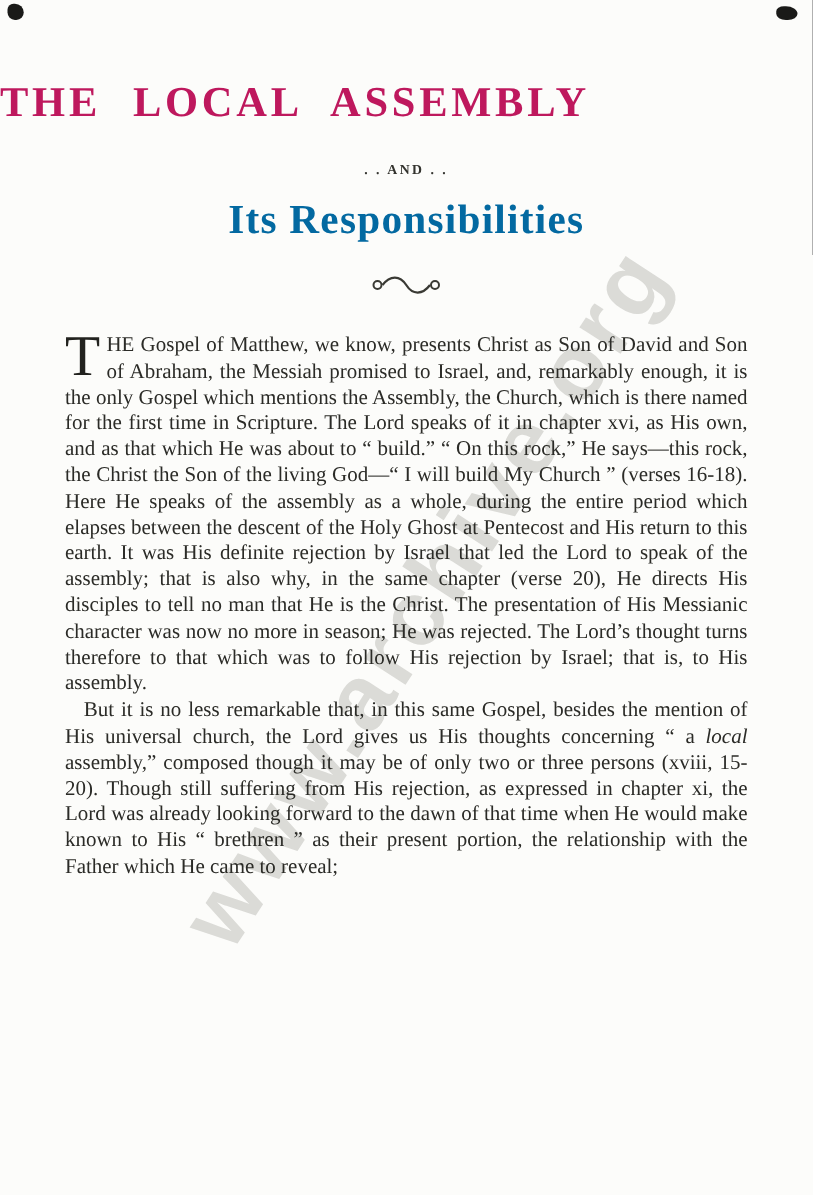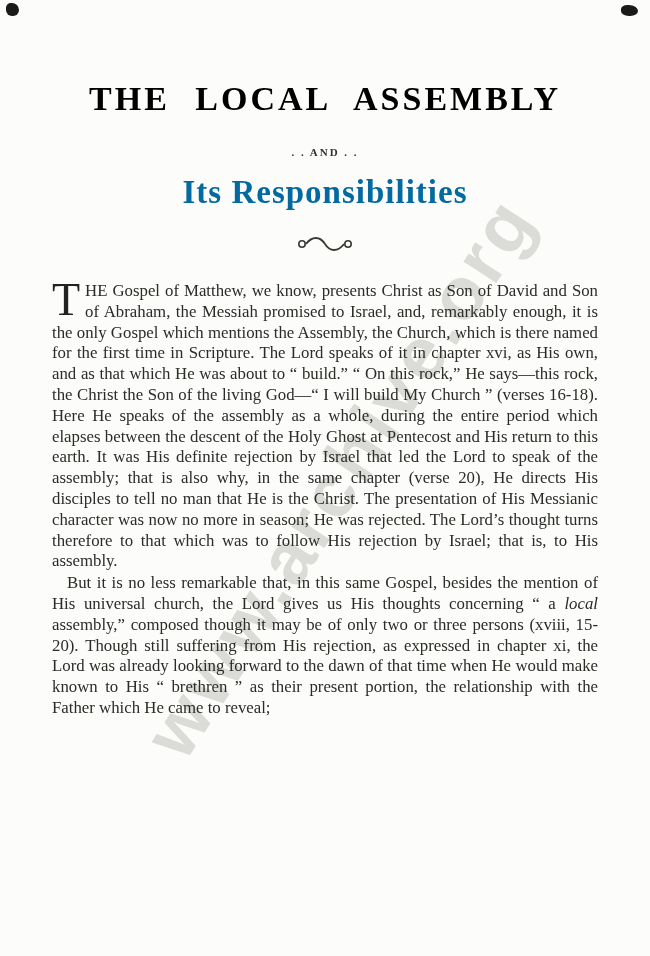--- a/index.html
+++ b/index.html
@@ -30,27 +30,26 @@
     color:rgba(186,186,180,0.50);
     text-align:center;
     white-space:nowrap;
     z-index:0;
     user-select:none;
   }
 
   .content { position:relative; z-index:1; }
 
   .title {
-    margin:80px 0 0 0;
-    text-align:center;
+    margin:64px 0 0 0;
     font-size:34px;
     font-weight:bold;
     letter-spacing:3px;
     word-spacing:14px;
-    color:#000000;
+    color:#be185d;
   }
   .and-sep {
     margin-top:28px;
     text-align:center;
     font-size:11px;
     font-weight:bold;
     letter-spacing:2px;
     color:#33332e;
   }
   .subtitle {

